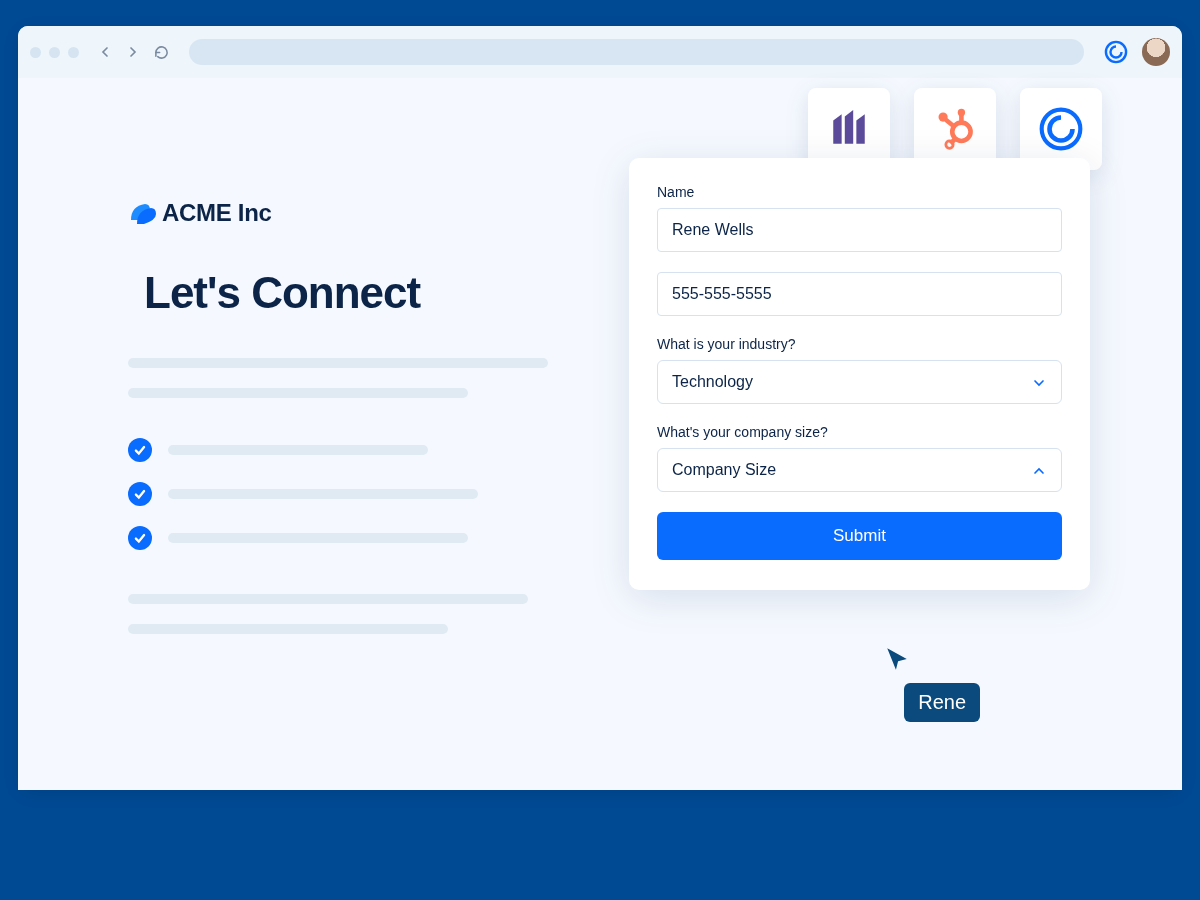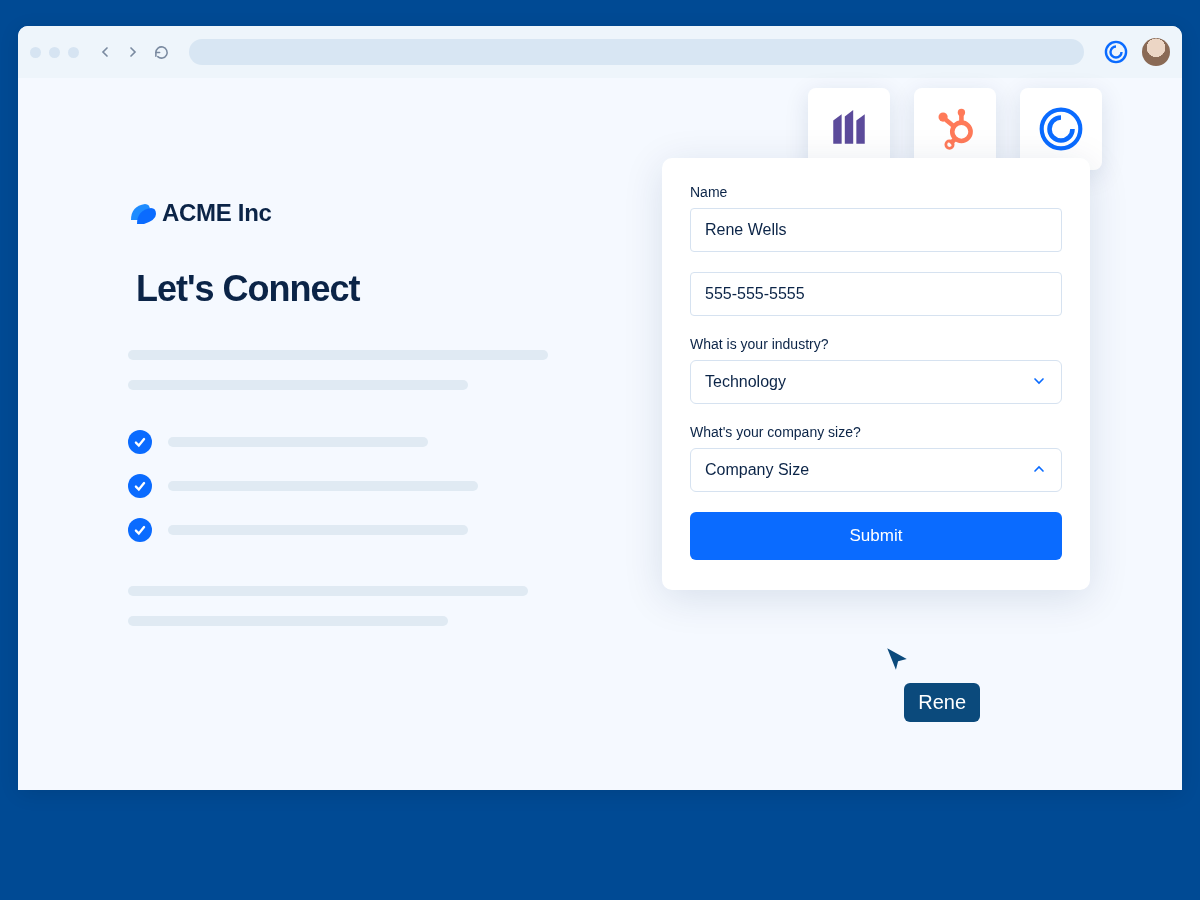--- a/index.html
+++ b/index.html
@@ -36,32 +36,32 @@
   .url-bar { flex: 1; height: 26px; background: #D8E6F3; border-radius: 14px; margin: 0 10px; }
   .chrome-icon { width: 28px; height: 28px; display:flex; align-items:center; justify-content:center; }
   .avatar { width: 28px; height: 28px; border-radius: 50%; background: #d9c5b5; background-image: radial-gradient(circle at 50% 35%, #ecd6c5 40%, #8a6a55 41%); margin-left: 4px; }
 
   .content-area { position: relative; height: calc(100% - 52px); background: #F5F9FF; }
 
   .left-panel { position: absolute; left: 110px; top: 120px; width: 450px; }
   .brand { display: flex; align-items: center; gap: 4px; margin-bottom: 40px; text-align: right; }
   .brand-logo { width: 30px; height: 30px; position: relative; }
   .brand-name { font-size: 24px; font-weight: 700; color: #0B2447; letter-spacing: -0.3px; }
-  .headline { font-size: 36px; font-weight: 800; color: #0B2447; margin: 0 0 40px 8px; letter-spacing: -1px; }
+  .headline { font-size: 44px; font-weight: 800; color: #0B2447; margin: 0 0 40px 16px; letter-spacing: -1px; }
   .skel-row { height: 10px; background: #E0EAF3; border-radius: 5px; margin-bottom: 20px; }
   .check-row { display: flex; align-items: center; gap: 16px; margin-bottom: 20px; }
   .check-circle { width: 24px; height: 24px; border-radius: 50%; background: #0A6BFF; display: flex; align-items: center; justify-content: center; flex-shrink: 0; }
   .check-circle svg { display:block; }
   .check-bar { height: 10px; background: #E0EAF3; border-radius: 5px; flex: 0 0 300px; }
 
   .form-card {
     position: absolute;
     right: 92px;
     top: 80px;
-    width: 428px;
+    width: 461px;
     background: #fff;
     border-radius: 10px;
     box-shadow: 0 8px 40px rgba(11,45,90,0.12);
     padding: 26px 28px 30px 28px;
     box-sizing: border-box;
   }
   .form-group { margin-bottom: 20px; }
   .form-label { font-size: 14px; color: #0B2447; margin-bottom: 8px; display:block; }
   .form-input {
     width: 100%;
@@ -78,21 +78,21 @@
     width: 100%;
     box-sizing: border-box;
     border: 1px solid #D6E2F0;
     border-radius: 6px;
     padding: 12px 14px;
     font-size: 16px;
     color: #0B2447;
     background: #fff;
     display: flex;
     justify-content: space-between;
-    align-items: flex-start;
+    align-items: flex-end;
     cursor: pointer;
   }
   .submit-btn {
     width: 100%;
     background: #0A6BFF;
     color: #fff;
     border: none;
     border-radius: 6px;
     padding: 14px 0;
     font-size: 17px;

